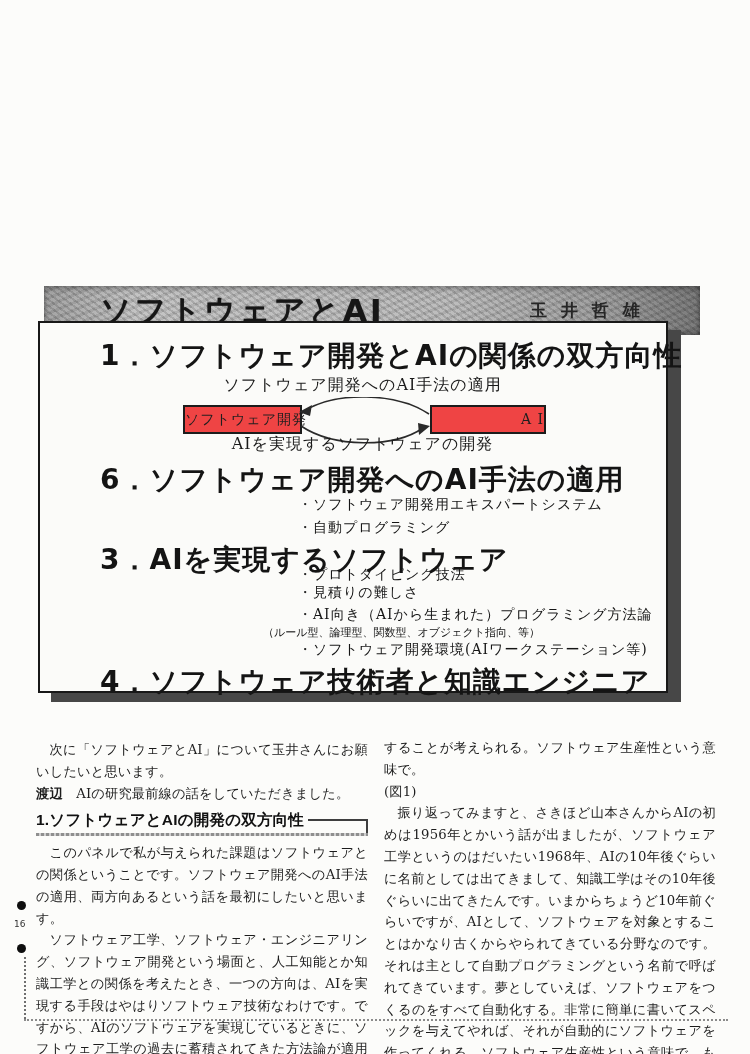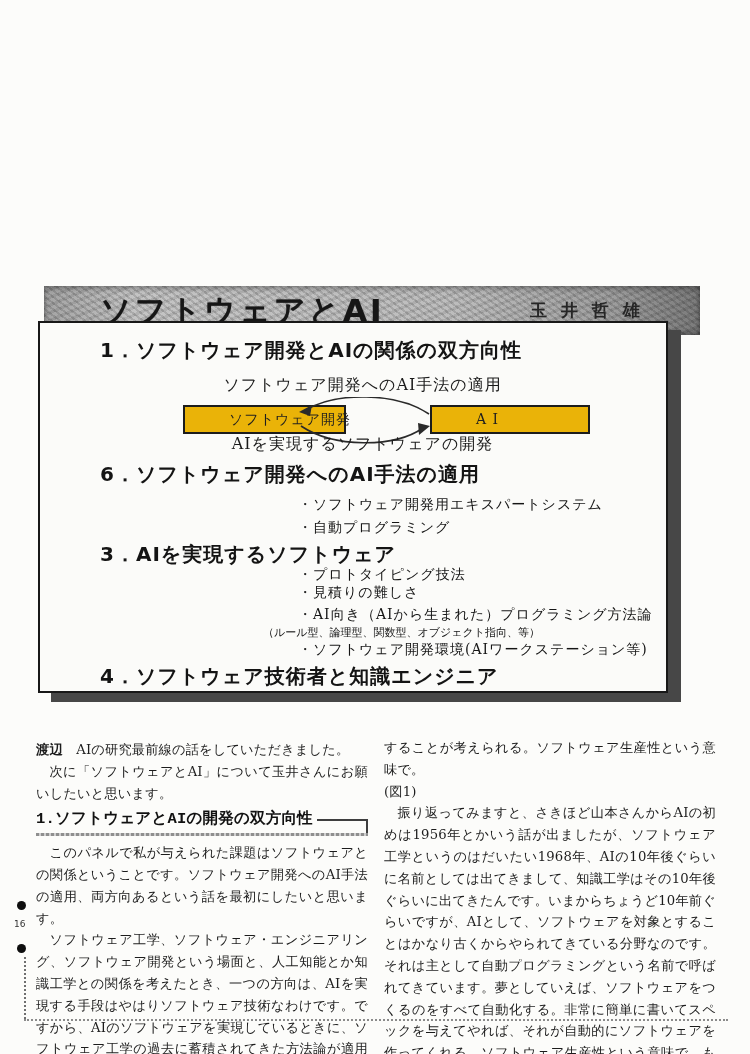--- a/index.html
+++ b/index.html
@@ -39,32 +39,32 @@
   
   .figure-panel{
     position:absolute;left:38px;top:321px;width:626px;height:368px;
     background:#fbfbf9;
     border:2px solid #181818;
     box-shadow:13px 9px 0 0 #474747;
   }
   .fig-h{
     position:absolute;left:60px;
     font-family:"DejaVu Sans", sans-serif;
-    font-weight:bold;font-size:20px;letter-spacing:1px;color:#141414;
+    font-weight:bold;font-size:28px;letter-spacing:1px;color:#141414;
     white-space:nowrap;
   }
   .fig-label{
     position:absolute;left:150px;width:345px;text-align:center;
     font-size:16px;letter-spacing:1px;color:#1a1a1a;white-space:nowrap;
   }
   .node-box{
     position:absolute;top:82px;height:25px;
-    border:2px solid #1c1c1c;background:#eab308;
-    font-size:14px;line-height:25px;text-align:left;
-    letter-spacing:1px;white-space:nowrap;padding-left:44px;
+    border:2px solid #1c1c1c;background:#ef4444;
+    font-size:14px;line-height:25px;text-align:right;
+    letter-spacing:1px;white-space:nowrap;
   }
   .node-left{left:143px;width:115px;}
   .node-right{left:390px;width:112px;}
   .arrows{position:absolute;left:257px;top:74px;}
   .fig-bullet{
     position:absolute;left:215px;
     font-size:14px;letter-spacing:1px;color:#151515;white-space:nowrap;margin-left:43px;
   }
   .fig-note{
     position:absolute;left:223px;
@@ -78,21 +78,21 @@
     text-align:justify;color:#1c1c1c;
   }
   .col-left{left:36px;}
   .col-right{left:384px;top:737px;}
   .col p{margin:0;}
   .speaker{font-family:"DejaVu Sans", sans-serif;font-weight:bold;}
 
   .col-heading{
     display:flex;align-items:center;
     margin:5px 0 2px 0;
-    font-family:Liberation Mono, monospace;
+    font-family:Liberation Sans, sans-serif;
   }
   .col-heading .h-text{
     font-weight:bold;font-size:15.5px;color:#111;white-space:nowrap;
   }
   .h-rule{flex:1;height:2px;background:#3e3e3e;margin-left:4px;position:relative;align-self:center;}
   .h-rule .h-corner{position:absolute;right:0;top:0;width:2px;height:14px;background:#3e3e3e;}
   .h-underline{
     height:3px;margin-bottom:6px;
     background:repeating-linear-gradient(90deg,#8f8f8f 0 3px,#cfcfcf 3px 5px);
   }
@@ -141,22 +141,22 @@
     <div class="fig-bullet" style="top:243px;text-align:center;">・プロトタイピング技法</div>
     <div class="fig-bullet" style="top:261px;">・見積りの難しさ</div>
     <div class="fig-bullet" style="top:283px;">・AI向き（AIから生まれた）プログラミング方法論</div>
     <div class="fig-note" style="top:302px;">（ルール型、論理型、関数型、オブジェクト指向、等）</div>
     <div class="fig-bullet" style="top:318px;">・ソフトウェア開発環境(AIワークステーション等)</div>
 
     <div class="fig-h" style="top:340px;">4．ソフトウェア技術者と知識エンジニア</div>
   </div>
 
   <div class="col col-left">
+    <p>　次に「ソフトウェアとAI」について玉井さんにお願いしたいと思います。</p>
     <p><span class="speaker">渡辺</span><span>　AIの研究最前線の話をしていただきました。</span></p>
-    <p>　次に「ソフトウェアとAI」について玉井さんにお願いしたいと思います。</p>
 
     <div class="col-heading">
       <span class="h-text">1.ソフトウェアとAIの開発の双方向性</span>
       <span class="h-rule">
           <span class="h-corner"></span>
         </span>
     </div>
     <div class="h-underline"></div>
 
     <p>　このパネルで私が与えられた課題はソフトウェアとの関係ということです。ソフトウェア開発へのAI手法の適用、両方向あるという話を最初にしたいと思います。</p>

